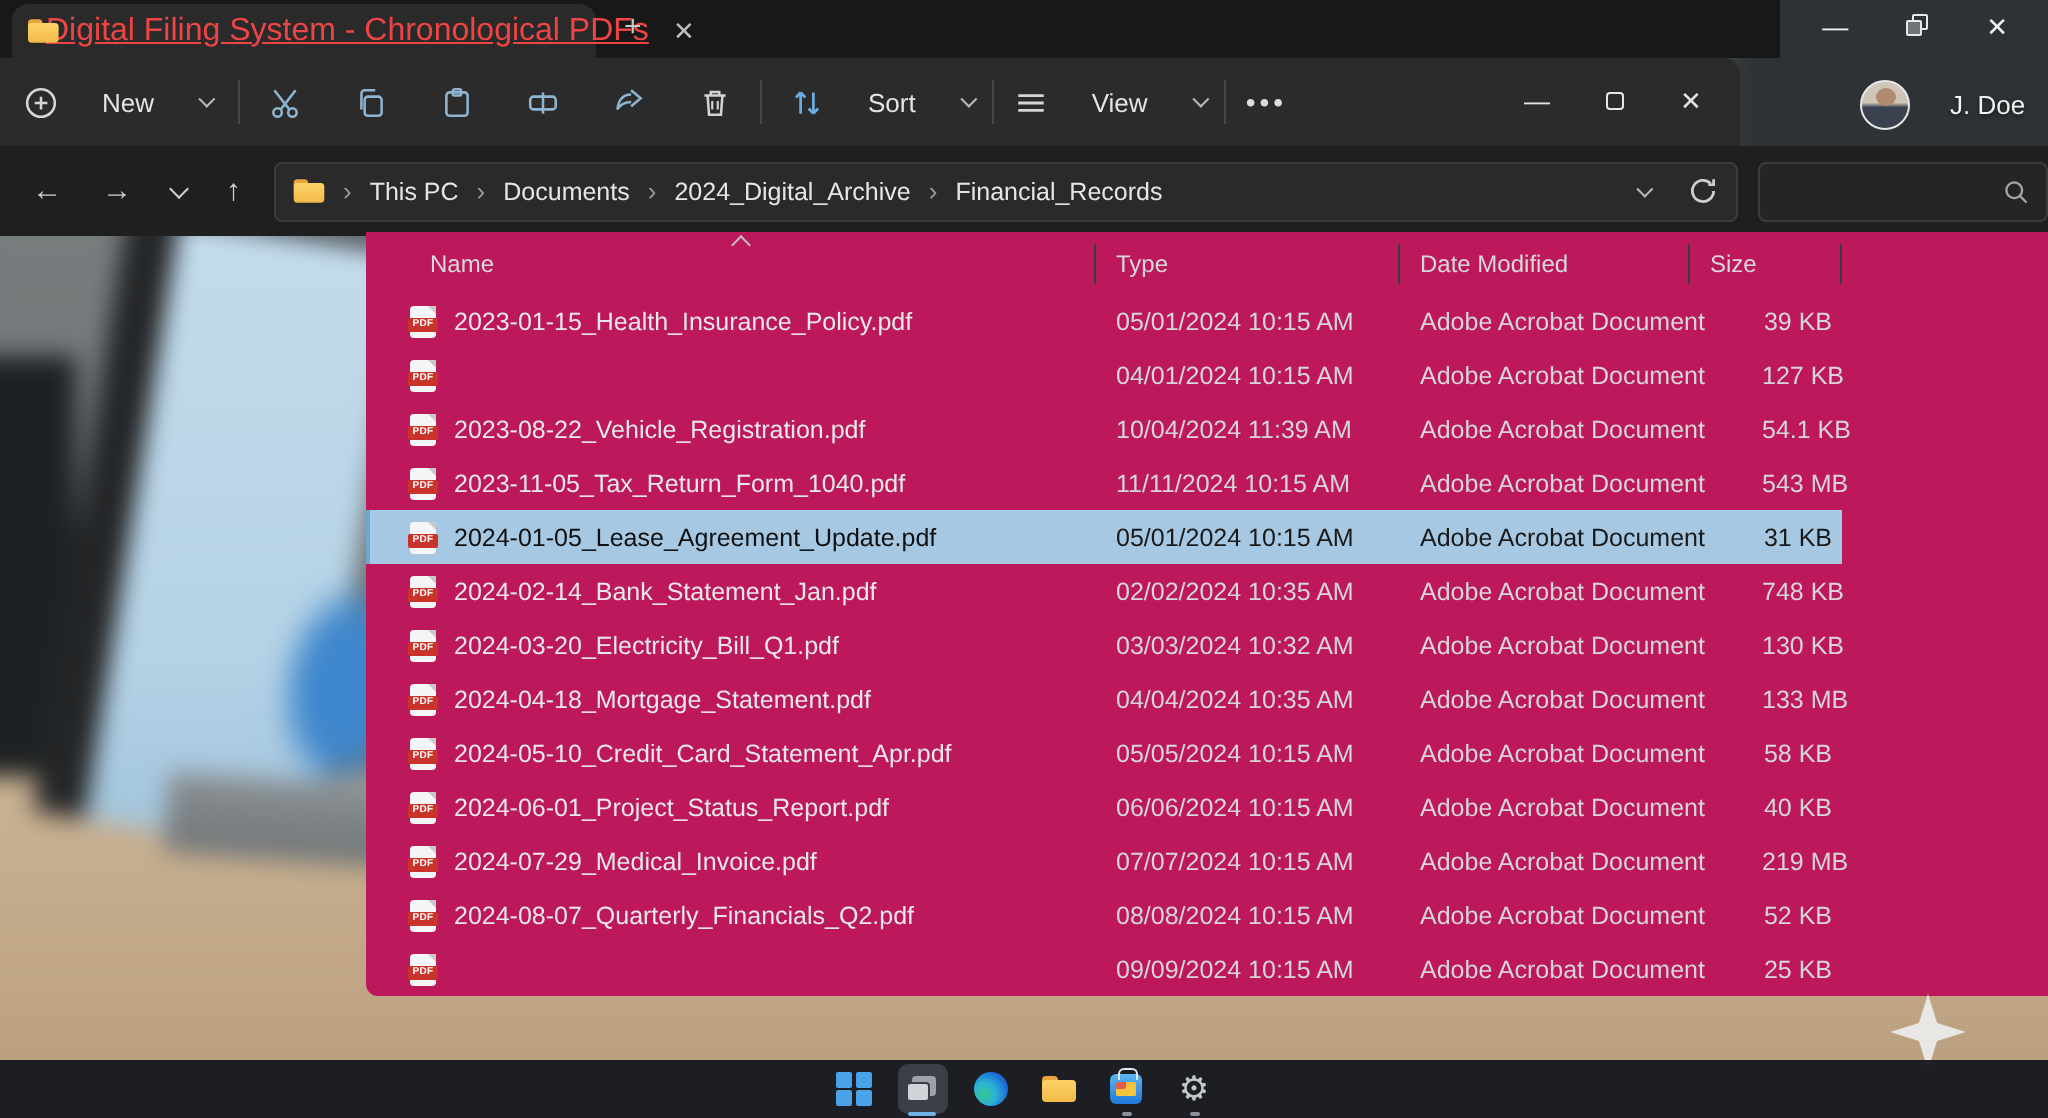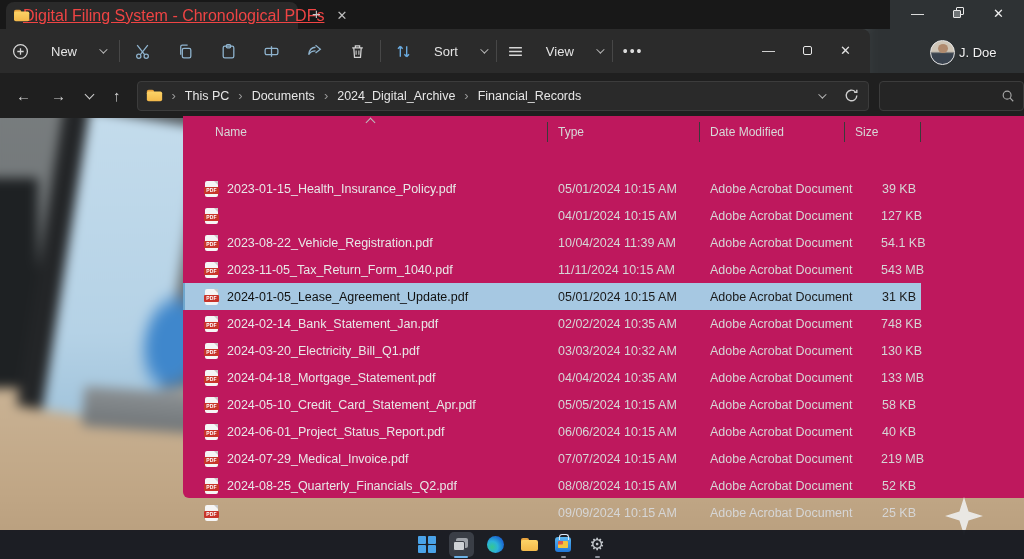--- a/index.html
+++ b/index.html
@@ -36,21 +36,21 @@
 
   .toolbar { position:absolute; left:0; top:29px; width:870px; height:44px; background:#2b2b2b; border-radius:0 8px 0 0; display:flex; align-items:center; padding:0 12px; color:#e4e4e4; }
   .tb-group { display:flex; align-items:center; gap:26px; }
   .tb-sep { width:1px; height:22px; background:#474747; margin:0 14px; }
   .tb-btn { display:flex; align-items:center; gap:22px; font-size:13px; color:#e4e4e4; }
   .chev { display:inline-block; width:6px; height:6px; border-right:1.4px solid #b9b9b9; border-bottom:1.4px solid #b9b9b9; transform:rotate(45deg) translateY(-2px); }
   .icon16 { width:17px; height:17px; display:block; }
   .inner-ctrl { position:absolute; left:762px; top:14px; display:flex; gap:28px; align-items:center; color:#e4e4e4; }
   .dots { font-size:14px; letter-spacing:2px; color:#dcdcdc; }
 
-  .userchip { position:absolute; left:930px; top:40px; display:flex; align-items:center; gap:4px; }
+  .userchip { position:absolute; left:930px; top:40px; display:flex; align-items:center; gap:20px; }
   .avatar { width:25px; height:25px; border-radius:50%; background:linear-gradient(180deg,#cfc6b8 0%,#cfc6b8 45%,#39424e 55%); position:relative; overflow:hidden; border:1px solid #e7e7e7; }
   .avatar::before { content:""; position:absolute; left:7px; top:3px; width:10px; height:9px; border-radius:50%; background:#b08a6e; }
   .username { color:#f2f2f2; font-size:13px; text-shadow:0 1px 2px rgba(0,0,0,.5); }
 
   .addrbar { position:absolute; left:0; top:73px; width:1024px; height:45px; background:#1f1f1f; display:flex; align-items:center; }
   .nav-btns { display:flex; align-items:center; gap:20px; padding:0 16px; color:#cfcfcf; font-size:15px; }
   .nav-chev { width:7px; height:7px; border-right:1.6px solid #cfcfcf; border-bottom:1.6px solid #cfcfcf; transform:rotate(45deg); margin-top:-3px; }
   .addr-box { width:735px; height:30px; background:#2a2a2a; border:1px solid #3c3c3c; border-radius:4px; display:flex; align-items:center; padding:0 8px; gap:7px; }
   .crumb { color:#e6e6e6; font-size:12.5px; white-space:nowrap; }
   .crumb-sep { color:#9a9a9a; font-size:13px; padding:0 2px; }
@@ -63,21 +63,21 @@
   .folder::after { content:""; position:absolute; left:0; top:2px; width:17px; height:11px; background:linear-gradient(180deg,#fdd367 0%,#f3b94a 100%); border-radius:2px; }
   .folder.sm { transform:scale(.9); }
 
   
   .panel { position:absolute; left:183px; top:116px; width:876px; height:382px; background:#be185d; border-radius:0 0 6px 6px; }
   .grid-row { display:grid; grid-template-columns:365px 152px 145px 76px; align-items:center; }
   .hdr { height:31px; color:#d8d8d8; font-size:12px; position:relative; }
   .hdr .cell { height:20px; line-height:20px; border-right:1px solid #3a3a3a; padding-left:10px; }
   .hdr .cell.name { padding-left:32px; }
   .sort-asc { position:absolute; left:184px; top:3px; width:7px; height:7px; border-left:1.4px solid #bdbdbd; border-top:1.4px solid #bdbdbd; transform:rotate(45deg); }
-  .rows { position:absolute; left:0; top:31px; width:738px;margin-top:28px; }
+  .rows { position:absolute; left:0; top:31px; width:738px; }
   .frow { height:27px; color:#e8e8e8; font-size:12.5px; cursor:default; }
   .frow .fname { display:flex; align-items:center; gap:9px; padding-left:22px; white-space:nowrap; overflow:hidden; }
   .frow .fdate, .frow .ftype { color:#d6d6d6; padding-left:10px; white-space:nowrap; }
   .frow .fsize { text-align:right; padding-right:5px; color:#d6d6d6; white-space:nowrap;padding-left:36px; }
   .frow.selected { background:#a6c8e2; color:#101010; box-shadow:inset 2px 0 0 #6ea6cd; }
   .frow.selected .fdate, .frow.selected .ftype, .frow.selected .fsize { color:#1a1a1a; }
 
   .pdficon { position:relative; width:13px; height:16px; background:#f5f5f5; border-radius:2px; flex:none; }
   .pdficon::before { content:""; position:absolute; right:0; top:0; border-style:solid; border-width:0 4px 4px 0; border-color:transparent #c9c9c9 transparent transparent; }
   .pdficon .band { position:absolute; left:-1px; top:6px; width:15px; height:7px; background:#c8342a; border-radius:1px; color:#fff; font-size:5px; font-weight:bold; line-height:7px; text-align:center; letter-spacing:.2px; }
@@ -368,21 +368,21 @@
           </div>
         <div class="fdate">07/07/2024 10:15 AM</div>
         <div class="ftype">Adobe Acrobat Document</div>
         <div class="fsize">219 MB</div>
       </div>
       <div class="grid-row frow">
         <div class="fname">
             <span class="pdficon">
               <span class="band">PDF</span>
             </span>
-            <span>2024-08-25_Quarterly_Financials_Q2.pdf</span>
+            <span>2024-08-07_Quarterly_Financials_Q2.pdf</span>
           </div>
         <div class="fdate">08/08/2024 10:15 AM</div>
         <div class="ftype">Adobe Acrobat Document</div>
         <div class="fsize">52 KB</div>
       </div>
       <div class="grid-row frow">
         <div class="fname">
             <span class="pdficon">
               <span class="band">PDF</span>
             </span>

